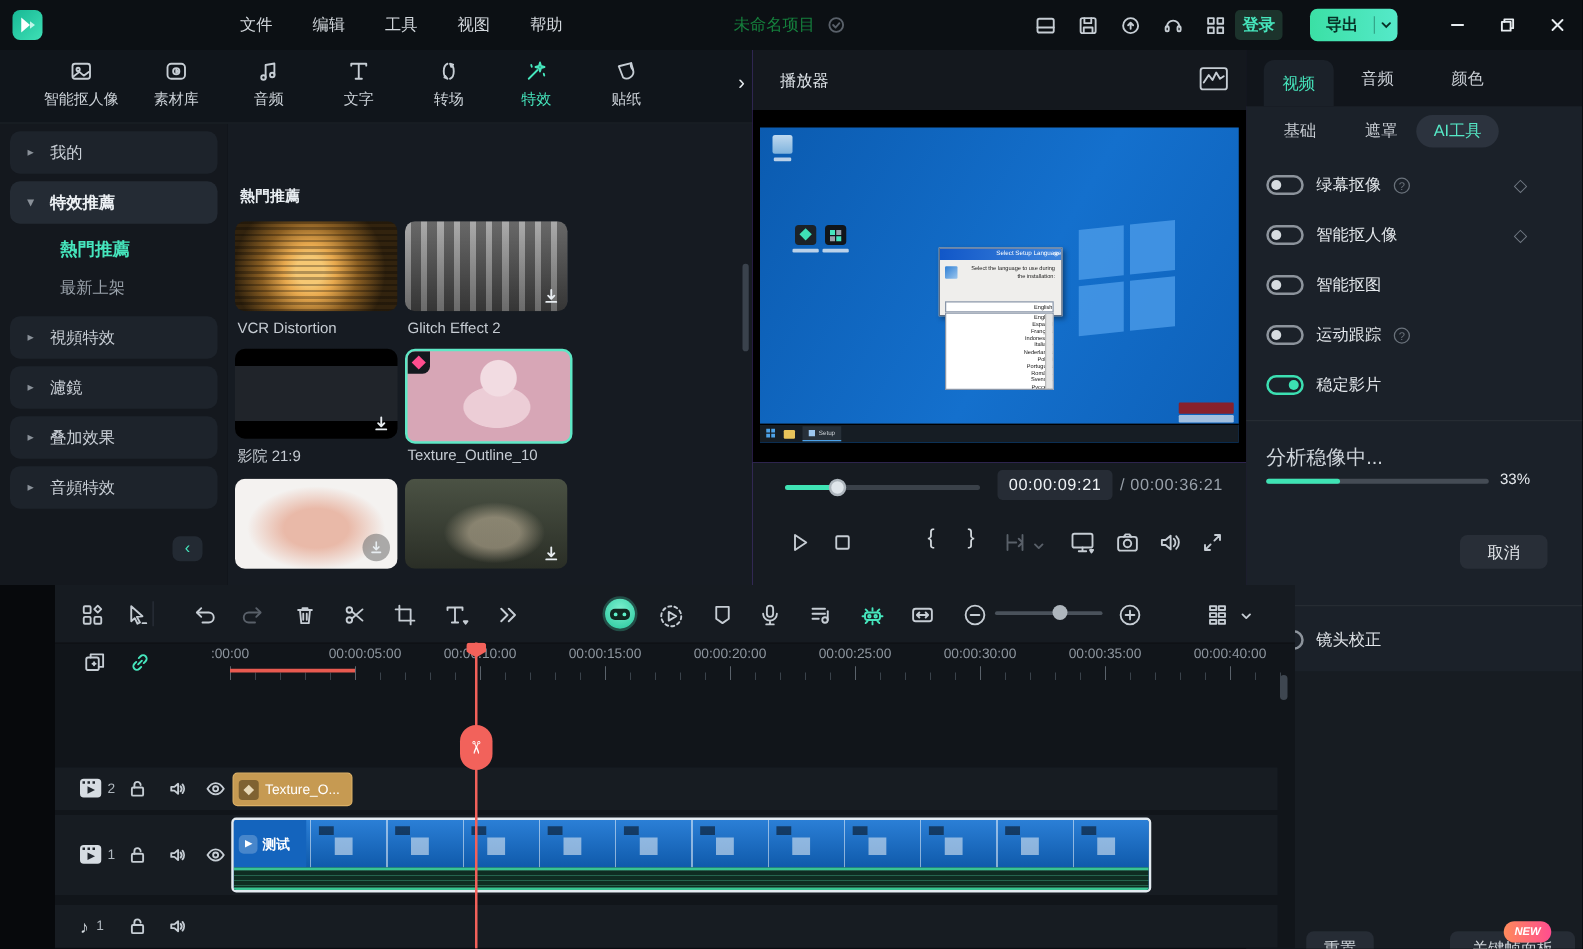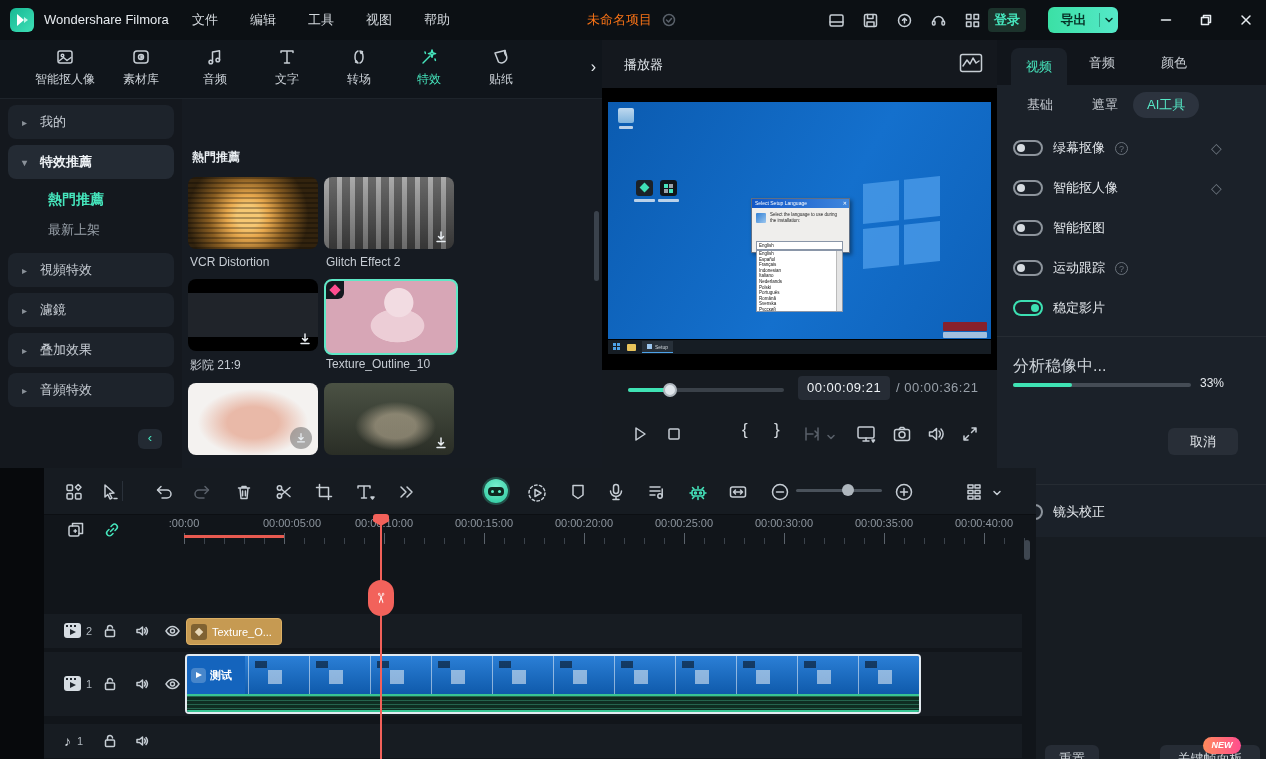--- a/index.html
+++ b/index.html
@@ -11,21 +11,21 @@
   svg.ic.teal *{stroke:#46e6bd;}
   svg.ic.white *{stroke:#e8edf1;}
 
   
   .topbar{left:0;top:0;width:1266px;height:40px;background:#0c1014;display:flex;align-items:center;}
   .logo{position:absolute;left:10px;top:8px;width:24px;height:24px;border-radius:6px;background:linear-gradient(135deg,#17b894,#3fe0b6);}
   .logo svg{position:absolute;left:4px;top:4px;}
   .app-title{position:absolute;left:44px;top:0;line-height:40px;color:#e7ebef;font-size:13px;}
   .menubar{position:absolute;left:192px;top:0;height:40px;display:flex;gap:32px;align-items:center;color:#d2d7dc;}
   .menubar span{cursor:default;}
-  .proj{position:absolute;left:587px;top:0;height:40px;display:flex;gap:10px;align-items:center;color:#f97316;}
+  .proj{position:absolute;left:587px;top:0;height:40px;display:flex;gap:10px;align-items:center;color:#15803d;}
   .tb-icons{position:absolute;left:828px;top:0;height:40px;display:flex;gap:17px;align-items:center;}
   .login-btn{position:absolute;left:988px;top:8px;width:38px;height:24px;border-radius:4px;background:#1c332c;color:#46e6bd;font-weight:bold;text-align:center;line-height:24px;}
   .export-btn{position:absolute;left:1048px;top:7px;width:70px;height:26px;border-radius:6px;background:linear-gradient(90deg,#3be0a5,#55e9c9);display:flex;align-items:center;color:#073227;font-weight:bold;}
   .export-btn .lbl{flex:1;text-align:center;}
   .export-btn .sep{width:1px;height:14px;background:rgba(7,50,39,.35);}
   .export-btn .chev{width:18px;display:flex;justify-content:center;}
   .winctl{position:absolute;top:0;height:40px;width:40px;display:flex;align-items:center;justify-content:center;}
 
   
   .media-strip{left:0;top:40px;width:602px;height:58px;background:#10151b;border-bottom:1px solid #1e242b;}
@@ -66,21 +66,21 @@
   .fx4-badge{position:absolute;left:0;top:0;width:18px;height:18px;background:#14191f;border-radius:2px 0 6px 0;}
   .fx4-badge i{position:absolute;left:5px;top:5px;width:8px;height:8px;background:#ff4d8f;transform:rotate(45deg);}
   .fx5{background:radial-gradient(ellipse at 50% 55%,#e9b9a8 0 28%,#f4f2f0 60%),#f4f2f0;}
   .fx6{background:
       radial-gradient(ellipse at 55% 60%,rgba(214,198,170,.5) 0 20%,transparent 40%),
       linear-gradient(180deg,#4b5244,#2a2e26);}
   .dl-circle{position:absolute;right:6px;bottom:6px;width:22px;height:22px;border-radius:50%;background:rgba(110,110,110,.55);display:flex;align-items:center;justify-content:center;}
   .fx-scroll{position:absolute;right:3px;top:112px;width:5px;height:70px;border-radius:3px;background:#3a424c;}
 
   
-  .preview{left:602px;top:40px;width:395px;height:428px;background:#8b5cf6;}
+  .preview{left:602px;top:40px;width:395px;height:428px;background:#8b5cf6;text-align:right;}
   .pv-head{position:absolute;left:0;top:0;width:395px;height:48px;background:#14181e;}
   .pv-title{position:absolute;left:22px;top:16px;color:#dfe4e9;}
   .quality{position:absolute;left:80px;top:10px;width:118px;height:28px;border-radius:6px;background:#1b212a;display:flex;align-items:center;padding:0 10px;color:#d6dbe0;}
   .quality .q-lbl{flex:1;}
   .pv-scope{position:absolute;right:14px;top:13px;}
   .video{position:absolute;left:0;top:48px;width:395px;height:282px;background:#000;overflow:hidden;}
   .desktop{position:absolute;left:6px;top:14px;width:383px;height:252px;background:linear-gradient(120deg,#0b5bb0,#1470cd 55%,#0d60b8);overflow:hidden;}
   .winlogo{position:absolute;right:52px;top:78px;width:76px;height:88px;transform:skewY(-6deg);display:grid;grid-template-columns:36px 36px;grid-template-rows:40px 40px;gap:5px;}
   .winlogo i{background:#4596e4;opacity:.9;}
   .dk-icon{position:absolute;width:16px;height:15px;background:linear-gradient(180deg,#bfd9ef,#7fb3dd);border-radius:2px;}
@@ -196,21 +196,20 @@
 
 <div class="screen">
 
   <div class="topbar abs">
     <div class="logo">
       <svg width="16" height="16" viewBox="0 0 16 16">
           <path d="M3 2 L10 8 L3 14 Z" fill="#ffffff"></path>
           <path d="M10 5 L14 8 L10 11 Z" fill="#d2fbEF" opacity=".9"></path>
         </svg>
     </div>
-    <div class="app-title">Wondershare Filmora</div>
     <div class="menubar">
       <span>文件</span>
       <span>编辑</span>
       <span>工具</span>
       <span>视图</span>
       <span>帮助</span>
     </div>
     <div class="proj">
       <span>未命名项目</span>
       <svg class="ic dim" width="14" height="14" viewBox="0 0 14 14">

